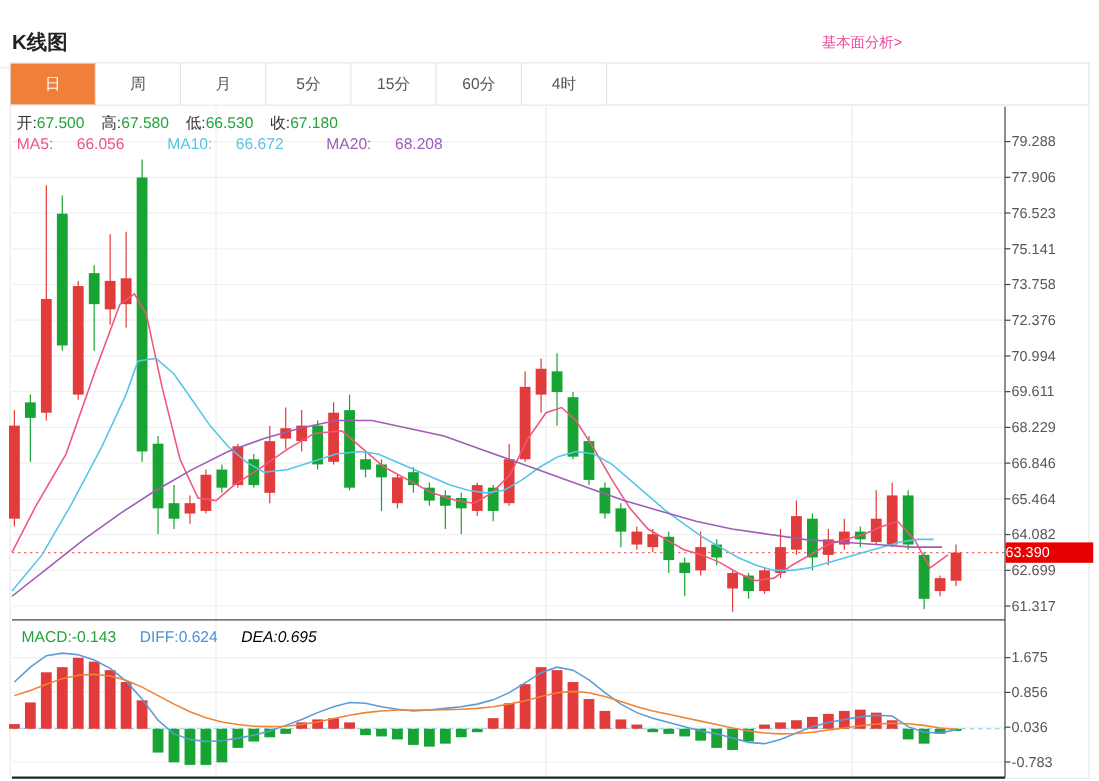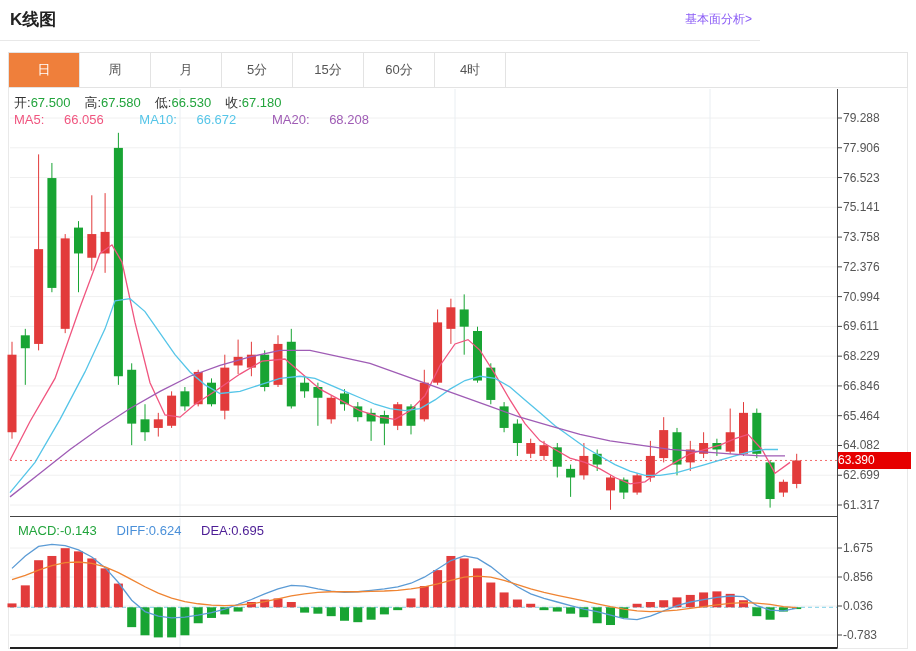--- a/index.html
+++ b/index.html
@@ -1,37 +1,37 @@
 <!DOCTYPE html>
 <html><head>
 <meta charset="utf-8">
 <style>
   html,body{margin:0;padding:0;background:#fff;}
   body{width:916px;height:651px;position:relative;overflow:hidden;
        font-family:"Liberation Sans","DejaVu Sans",sans-serif;color:#333;}
-  .header{position:absolute;left:0;top:0;width:760px;height:40px;border-bottom:1px solid #e8e8e8;}
+  .header{position:absolute;left:0;top:16px;width:760px;height:40px;border-bottom:1px solid #e8e8e8;}
   .title{position:absolute;left:10px;top:8px;font-size:17px;font-weight:bold;color:#222;}
-  .hlink{position:absolute;right:8px;top:11px;font-size:12px;color:#8b5cf6;text-decoration:none;cursor:pointer;}
+  .hlink{position:absolute;right:8px;top:11px;font-size:12px;color:#ec4899;text-decoration:none;cursor:pointer;font-family:Liberation Mono, monospace;}
   .tabbar{position:absolute;left:8px;top:52px;width:900px;height:36px;display:flex;
           border:1px solid #e3e3e3;box-sizing:border-box;background:#fff;}
   .tab{width:71px;height:100%;line-height:34px;text-align:center;font-size:13px;color:#555;
        border-right:1px solid #e3e3e3;cursor:pointer;box-sizing:border-box;background:#fff;}
   .tab.active{background:#ef7f3b;color:#fff;}
   .chart-frame{position:absolute;left:8px;top:88px;width:900px;height:561px;
                border:1px solid #e9e9e9;border-top:none;box-sizing:border-box;}
   svg{position:absolute;left:0;top:0;}
   .legend-ohlc{position:absolute;left:14px;top:94px;font-size:13px;white-space:nowrap;z-index:5;}
   .legend-ohlc .lab{color:#333;}
   .legend-ohlc .val{color:#22a43c;margin-right:14px;}
   .legend-ma{position:absolute;left:14px;top:112px;font-size:13px;white-space:nowrap;z-index:5;}
   .legend-ma span{margin-right:16px;}
   .ma5c{color:#f0557f;} .ma10c{color:#55c5e8;text-align:right;} .ma20c{color:#9f5cb5;text-align:center;}
   .legend-macd{position:absolute;left:18px;top:523px;font-size:13px;white-space:nowrap;z-index:5;}
   .legend-macd span{margin-right:16px;margin-top:32px;}
-  .macdc{color:#22a43c;} .diffc{color:#4a90d9;text-align:center;} .deac{color:#4c1d95;}
+  .macdc{color:#22a43c;} .diffc{color:#4a90d9;text-align:center;} .deac{color:#000000;font-style:italic;}
   .price-badge{position:absolute;left:838px;top:452px;width:73px;height:17px;background:#e60000;
                color:#fff;font-size:12px;line-height:17px;padding-left:0;box-sizing:border-box;z-index:6;}
 </style>
 </head>
 <body>
 
 <div class="header">
   <div class="title">K线图</div>
   <a class="hlink">基本面分析&gt;</a>
 </div>

